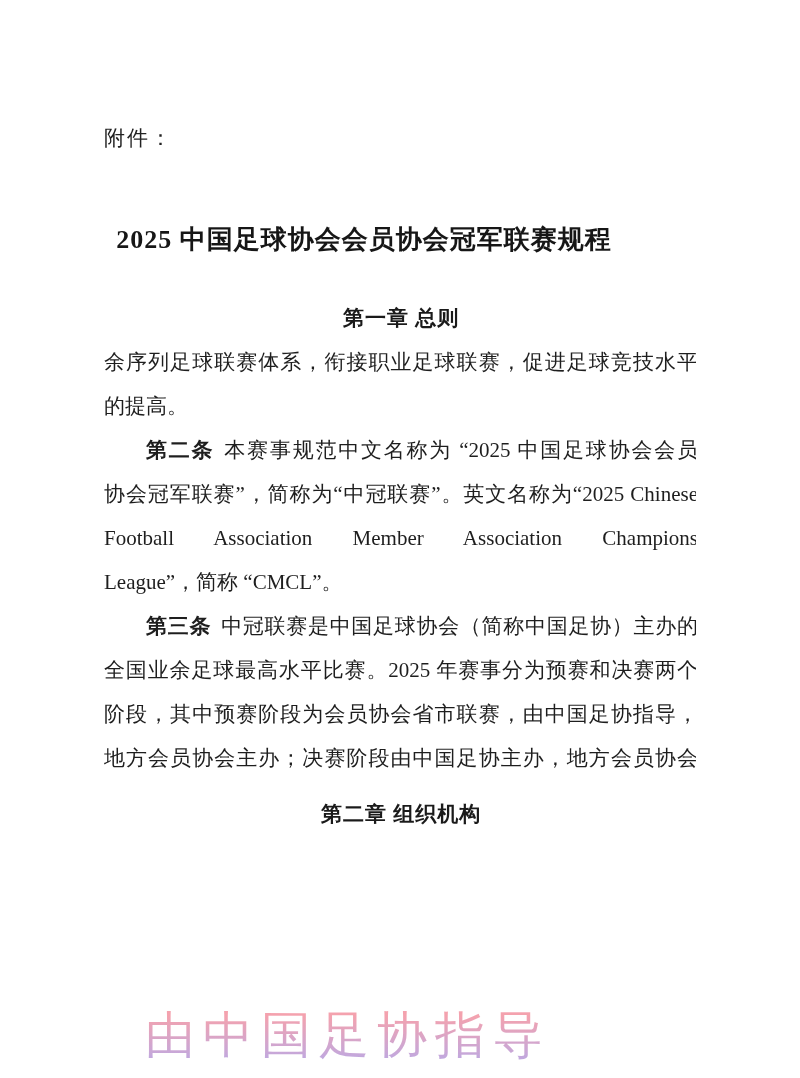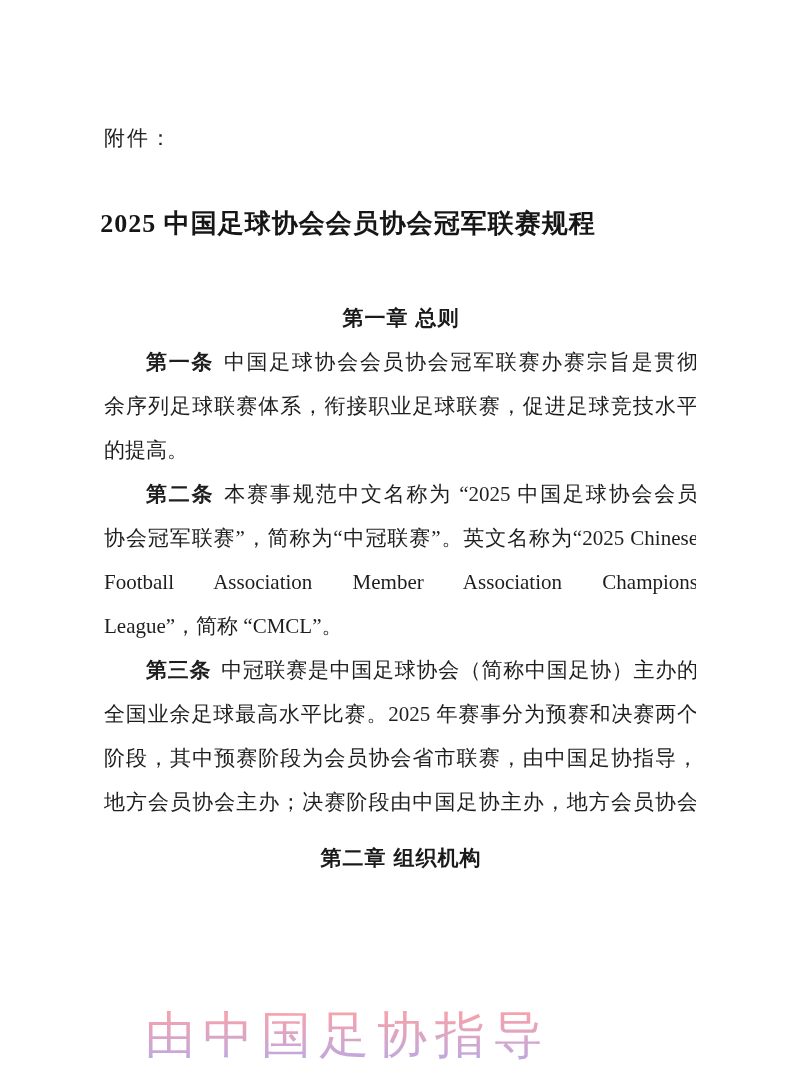--- a/index.html
+++ b/index.html
@@ -22,21 +22,21 @@
     left: 104px;
     font-size: 21px;
     letter-spacing: 2px;
     color: #222;
   }
   .doc-title {
     position: absolute;
     top: 206px;
     left: 0;
     width: 100%;
-    margin: 0;
+    margin: 16px;
     text-align: center;
     font-size: 26px;
     font-weight: bold;
     letter-spacing: 1px;
     color: #161616;
     font-family: "Liberation Serif", "DejaVu Serif", serif;
   }
   .content {
     position: absolute;
     top: 296px;
@@ -44,21 +44,21 @@
     width: 594px;
   }
   .chapter-heading {
     height: 44px;
     line-height: 44px;
     text-align: center;
     font-size: 21px;
     font-weight: bold;
     letter-spacing: 1px;
     color: #1a1a1a;
-    font-family: Liberation Sans, sans-serif;
+    font-family: Liberation Serif, serif;
   }
   .chapter-heading.chapter2 {
     margin-top: 12px;
   }
   .line {
     min-height: 44px;
     line-height: 44px;
     font-size: 21px;
     color: #1e1e1e;
     text-align: justify;
@@ -95,21 +95,20 @@
 
 <div class="page">
   <div class="attachment">附件：</div>
 
   <h1 class="doc-title">2025 中国足球协会会员协会冠军联赛规程</h1>
 
   <div class="content">
     <div class="chapter-heading">第一章 总则</div>
 
     <div>
-        <div class="line just first"><span class="lead">第一条</span>中国足球协会会员协会冠军联赛办赛宗旨是贯彻</div>
         <div class="line just">余序列足球联赛体系，衔接职业足球联赛，促进足球竞技水平</div>
         <div class="line">的提高。</div>
         <div class="line just first"><span class="lead">第二条</span>本赛事规范中文名称为 “2025 中国足球协会会员</div>
         <div class="line just">协会冠军联赛”，简称为“中冠联赛”。英文名称为“2025 Chinese</div>
         <div class="line just">Football Association Member Association Champions</div>
         <div class="line">League”，简称 “CMCL”。</div>
         <div class="line just first"><span class="lead">第三条</span>中冠联赛是中国足球协会（简称中国足协）主办的</div>
         <div class="line just">全国业余足球最高水平比赛。2025 年赛事分为预赛和决赛两个</div>
         <div class="line just">阶段，其中预赛阶段为会员协会省市联赛，由中国足协指导，</div>
         <div class="line just">地方会员协会主办；决赛阶段由中国足协主办，地方会员协会</div>

